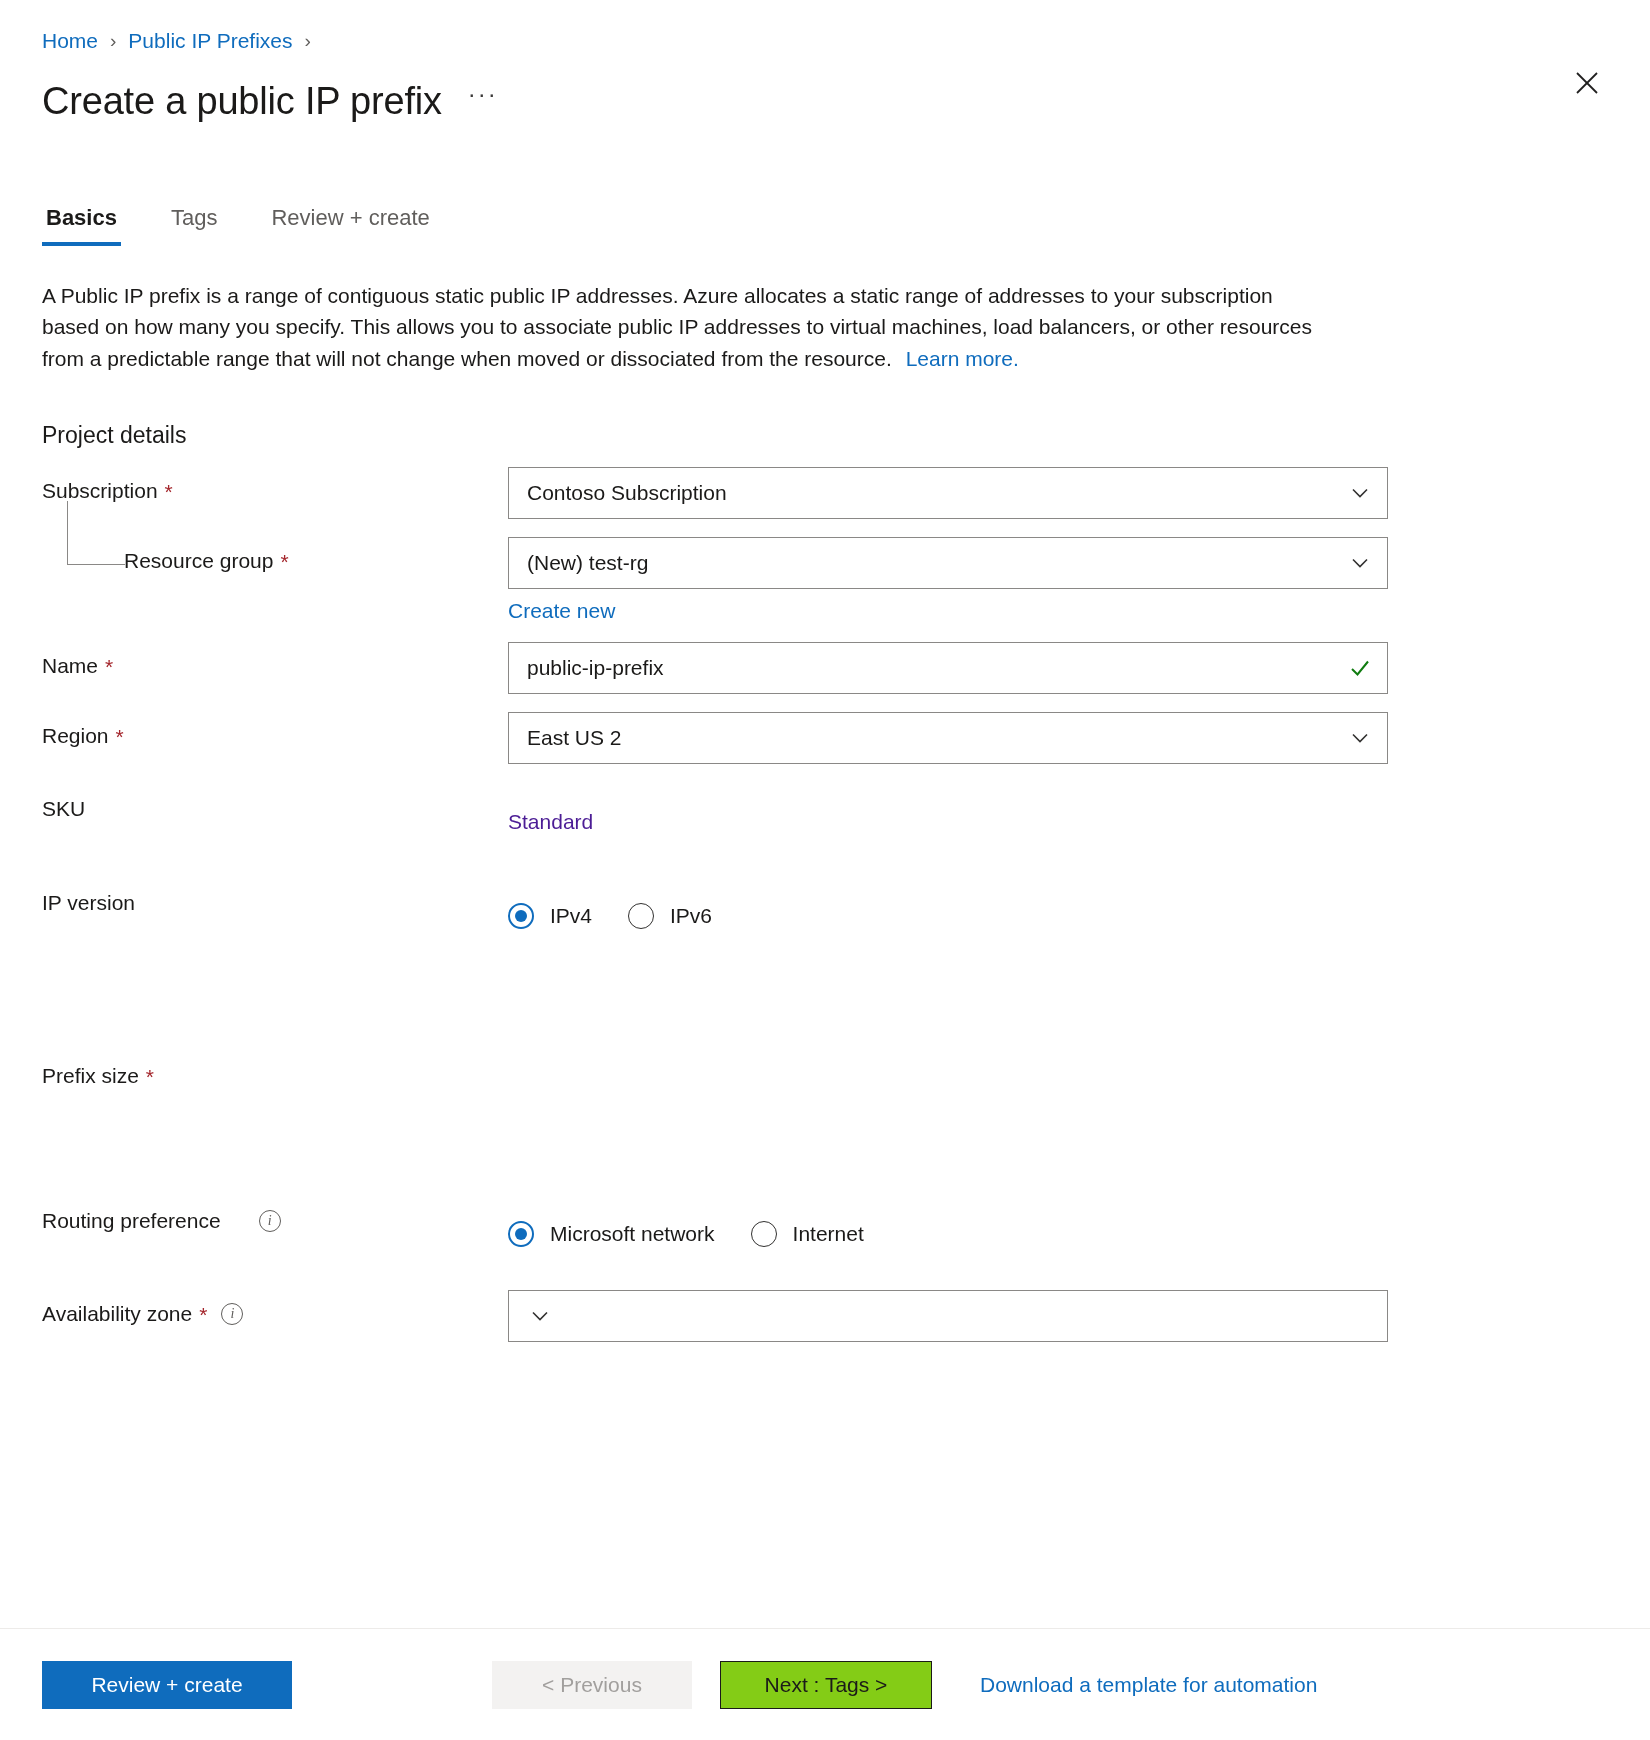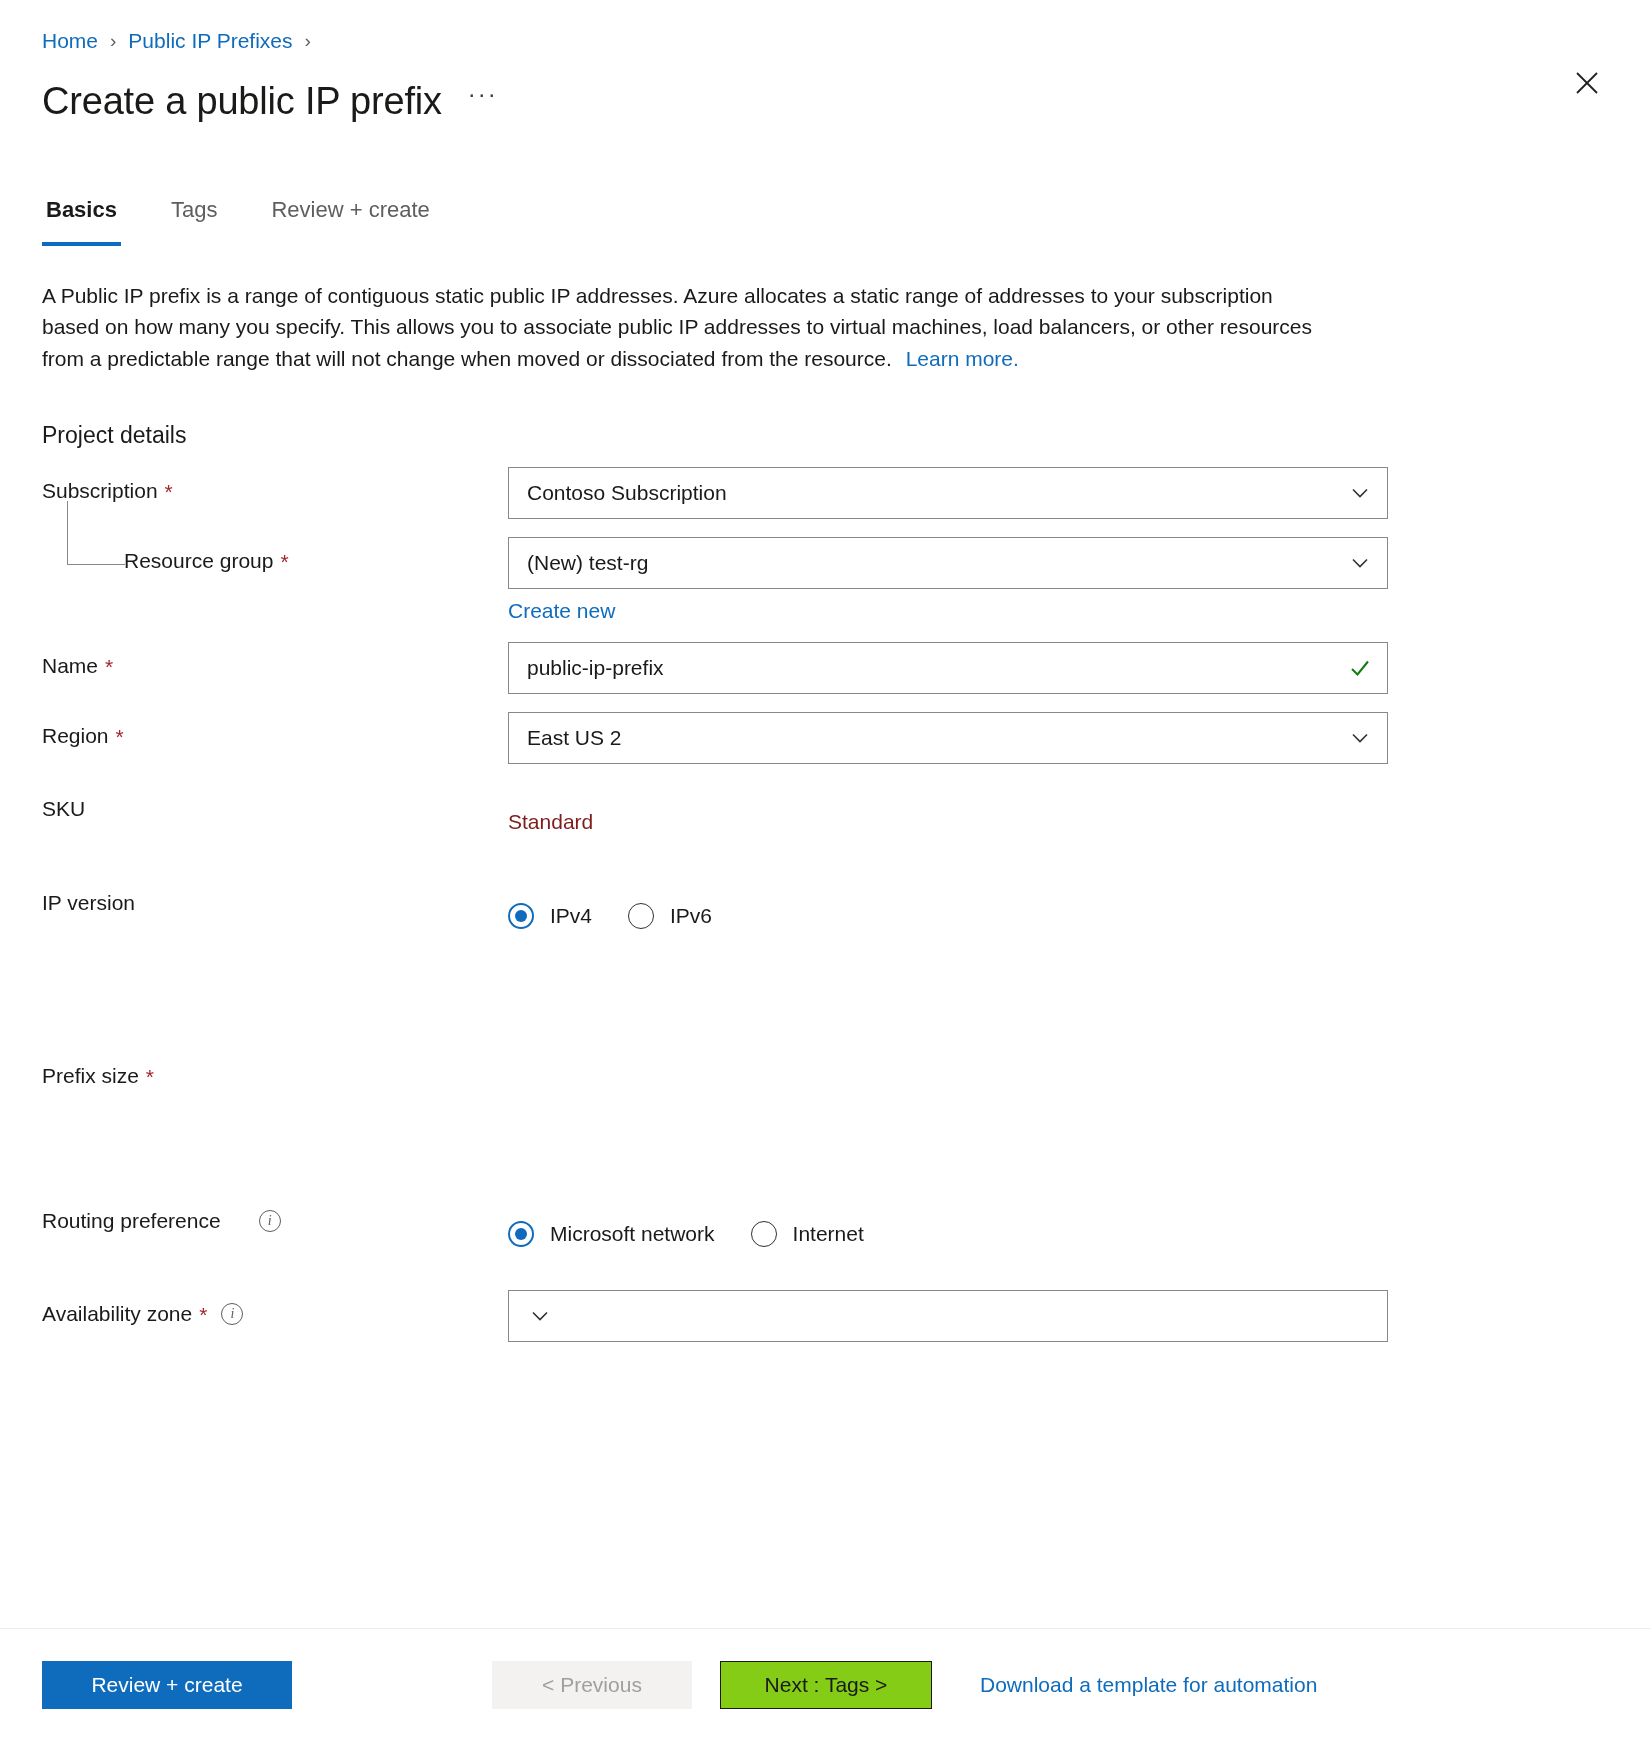--- a/index.html
+++ b/index.html
@@ -68,20 +68,21 @@
     width: 38px; height: 38px;
     display: flex; align-items: center; justify-content: center;
     cursor: pointer;
     color: #201f1e;
   }
   .close-btn svg { display: block; }
 
   
   .tabs {
     display: flex;
+    align-items: flex-end;
     padding: 0 42px;
     margin-top: 72px;
     height: 50px;
   }
   .tab {
     font-size: 22px;
     line-height: 28px;
     padding: 0 4px 14px 4px;
     margin-right: 46px;
     cursor: pointer;
@@ -226,21 +227,21 @@
     font-size: 21px;
     line-height: 26px;
     margin-top: 9px;
     display: inline-block;
     cursor: pointer;
   }
 
   .static-value {
     font-size: 21px;
     line-height: 52px;
-    color: #7f1d1d;
+    color: #4c1d95;
     padding-left: 0;
   }
 
   
   .radio-group {
     display: flex;
     align-items: center;
     height: 52px;
   }
   .radio-opt {

